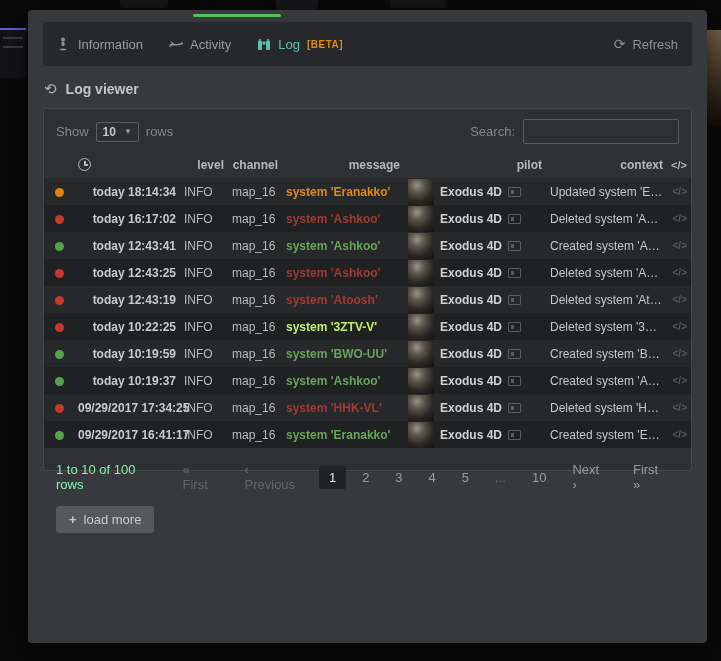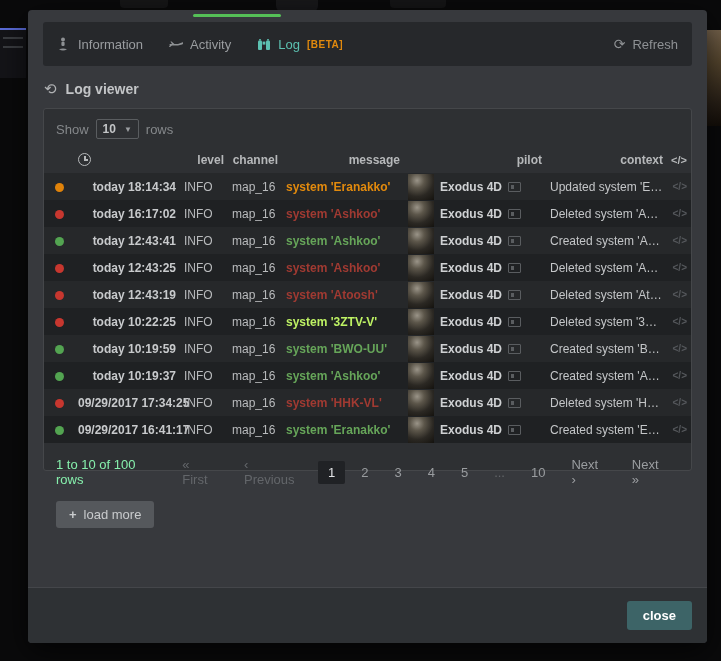--- a/index.html
+++ b/index.html
@@ -190,20 +190,24 @@
 
       <div class="controls">
         <span class="pagesize">
           <span>Show</span>
           <span class="select-box">
             <span>10</span>
             <span class="arrow">▼</span>
           </span>
           <span>rows</span>
         </span>
+        <span class="searchbox">
+          <span>Search:</span>
+          <input type="text" value="" style="">
+        </span>
       </div>
 
       <table class="logtable">
         <colgroup>
           <col class="col-dot">
             <col class="col-time">
             <col class="col-level">
             <col class="col-chan">
           <col class="col-msg">
             <col class="col-pilot">
@@ -392,28 +396,25 @@
             <span class="pag-item dim">« First</span>
             <span class="pag-item dim">‹ Previous</span>
             <span class="pag-item active">1</span>
             <span class="pag-item">2</span>
             <span class="pag-item">3</span>
             <span class="pag-item">4</span>
             <span class="pag-item">5</span>
             <span class="pag-item dim">...</span>
             <span class="pag-item">10</span>
             <span class="pag-item">Next ›</span>
-            <span class="pag-item">Next »</span>
+            <span class="pag-item">First »</span>
           </span>
       </div>
 
       <button class="loadmore">
         <span class="plus">+</span>
         <span>load more</span>
       </button>
 
     </div>
   </div>
 
-  <div class="modal-footer">
-    <button class="close-btn" id="closeBtn" style="background: rgb(61, 100, 103);">close</button>
-  </div>
 </div>
 
 </body></html>

